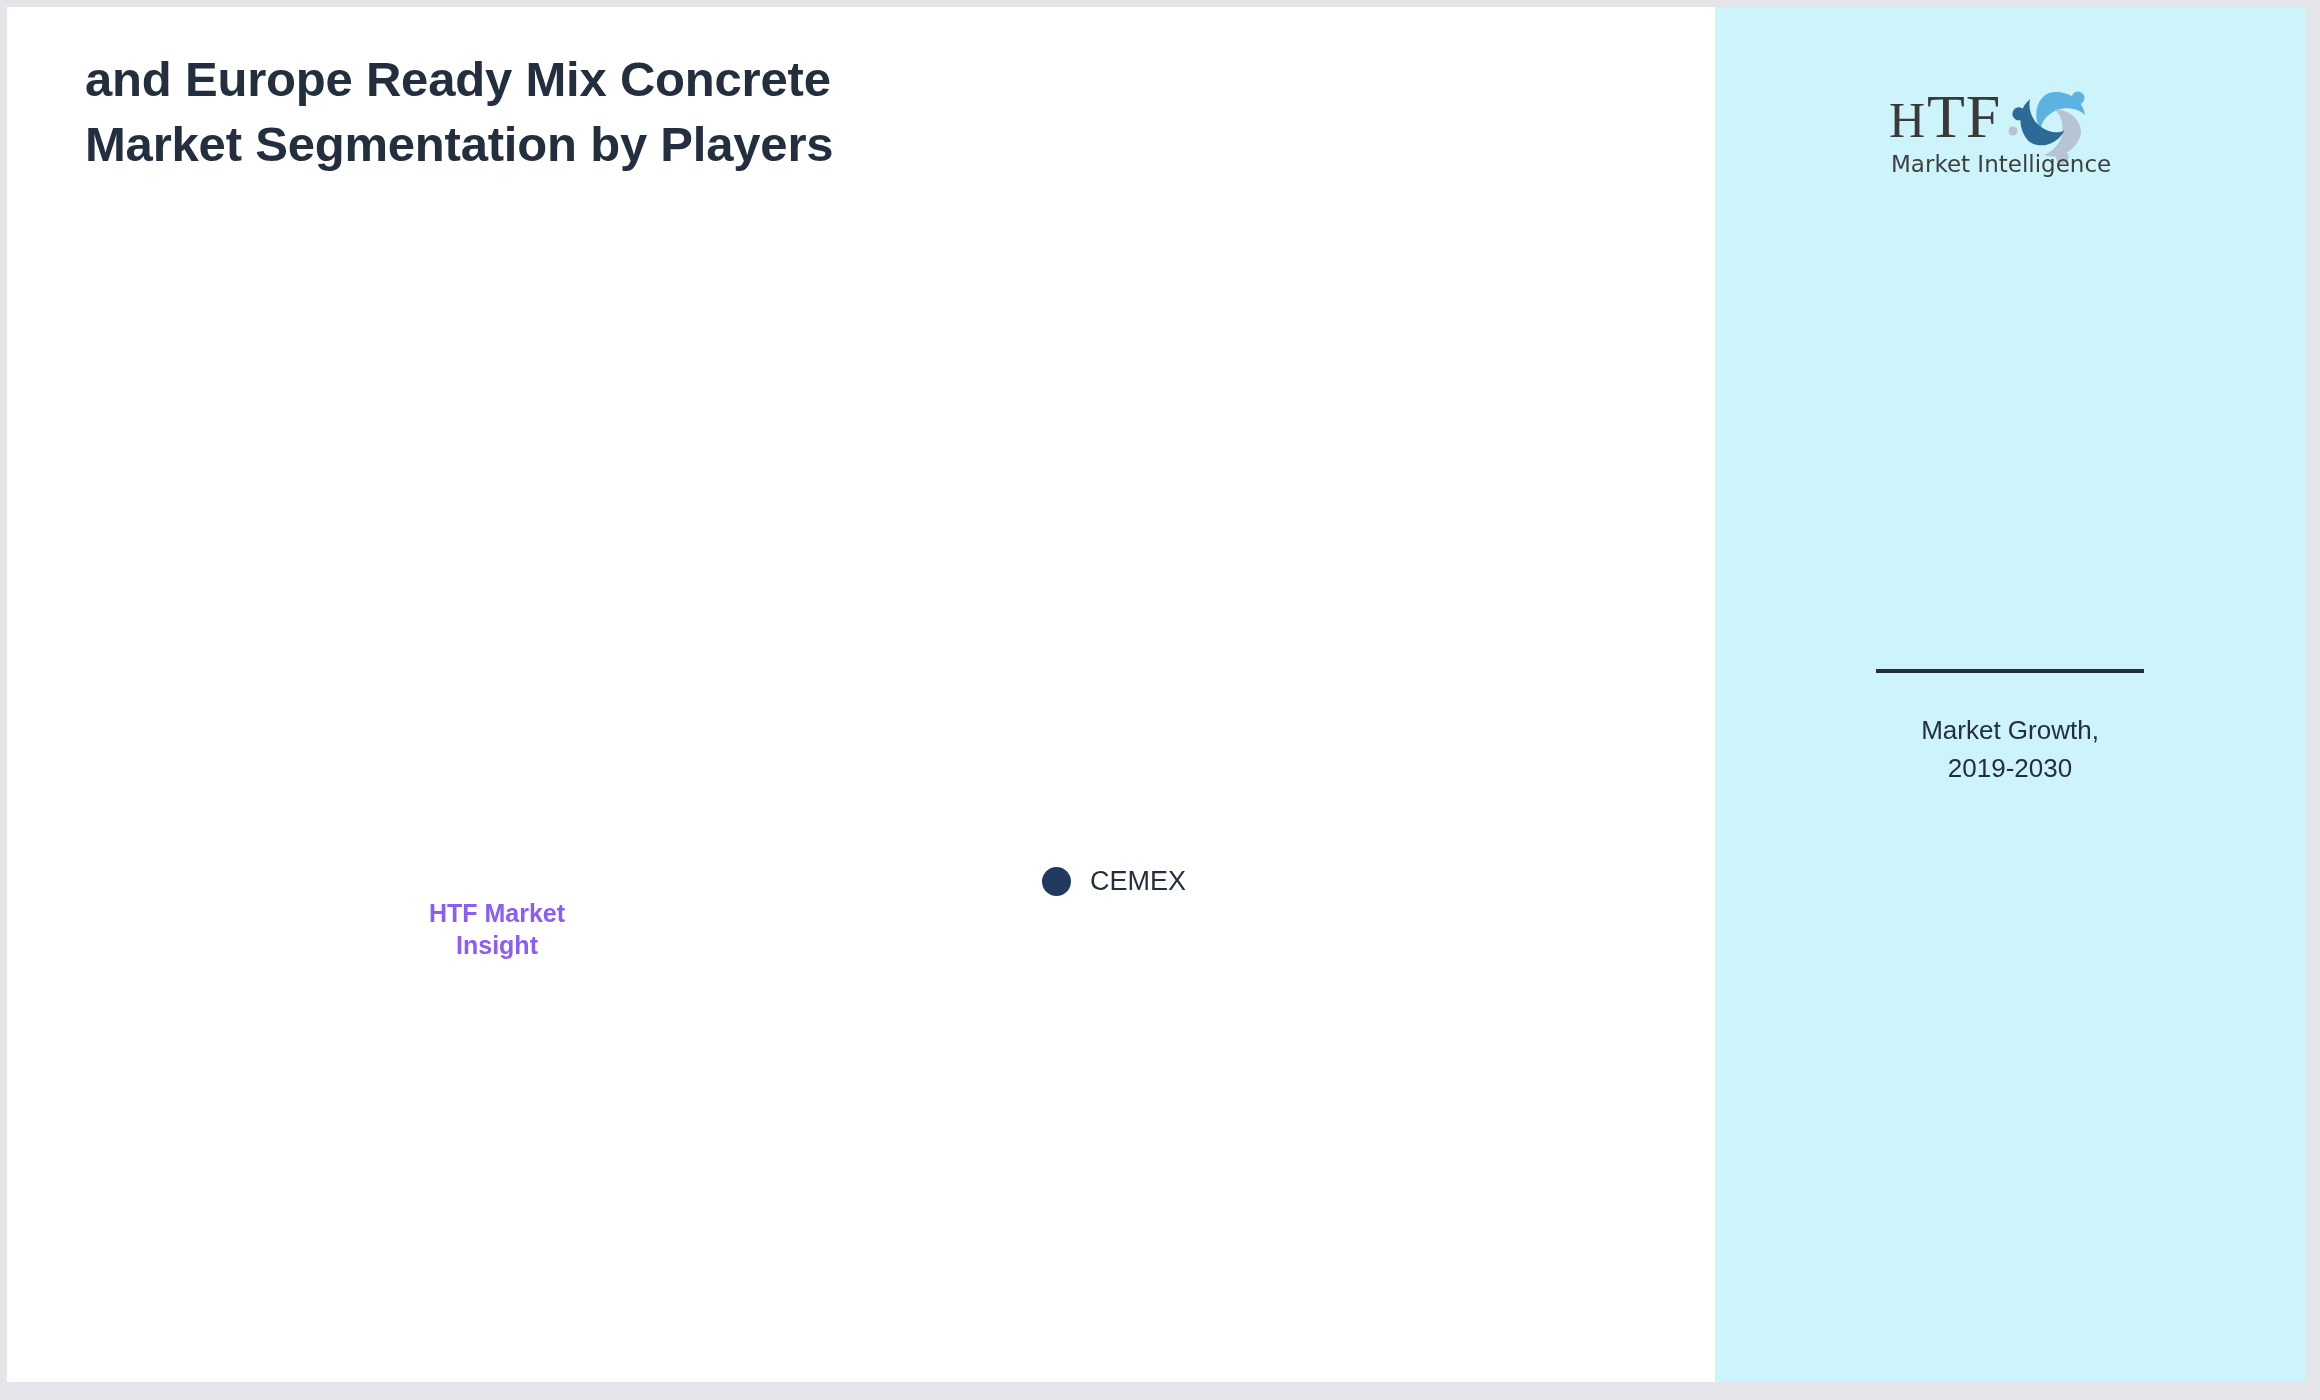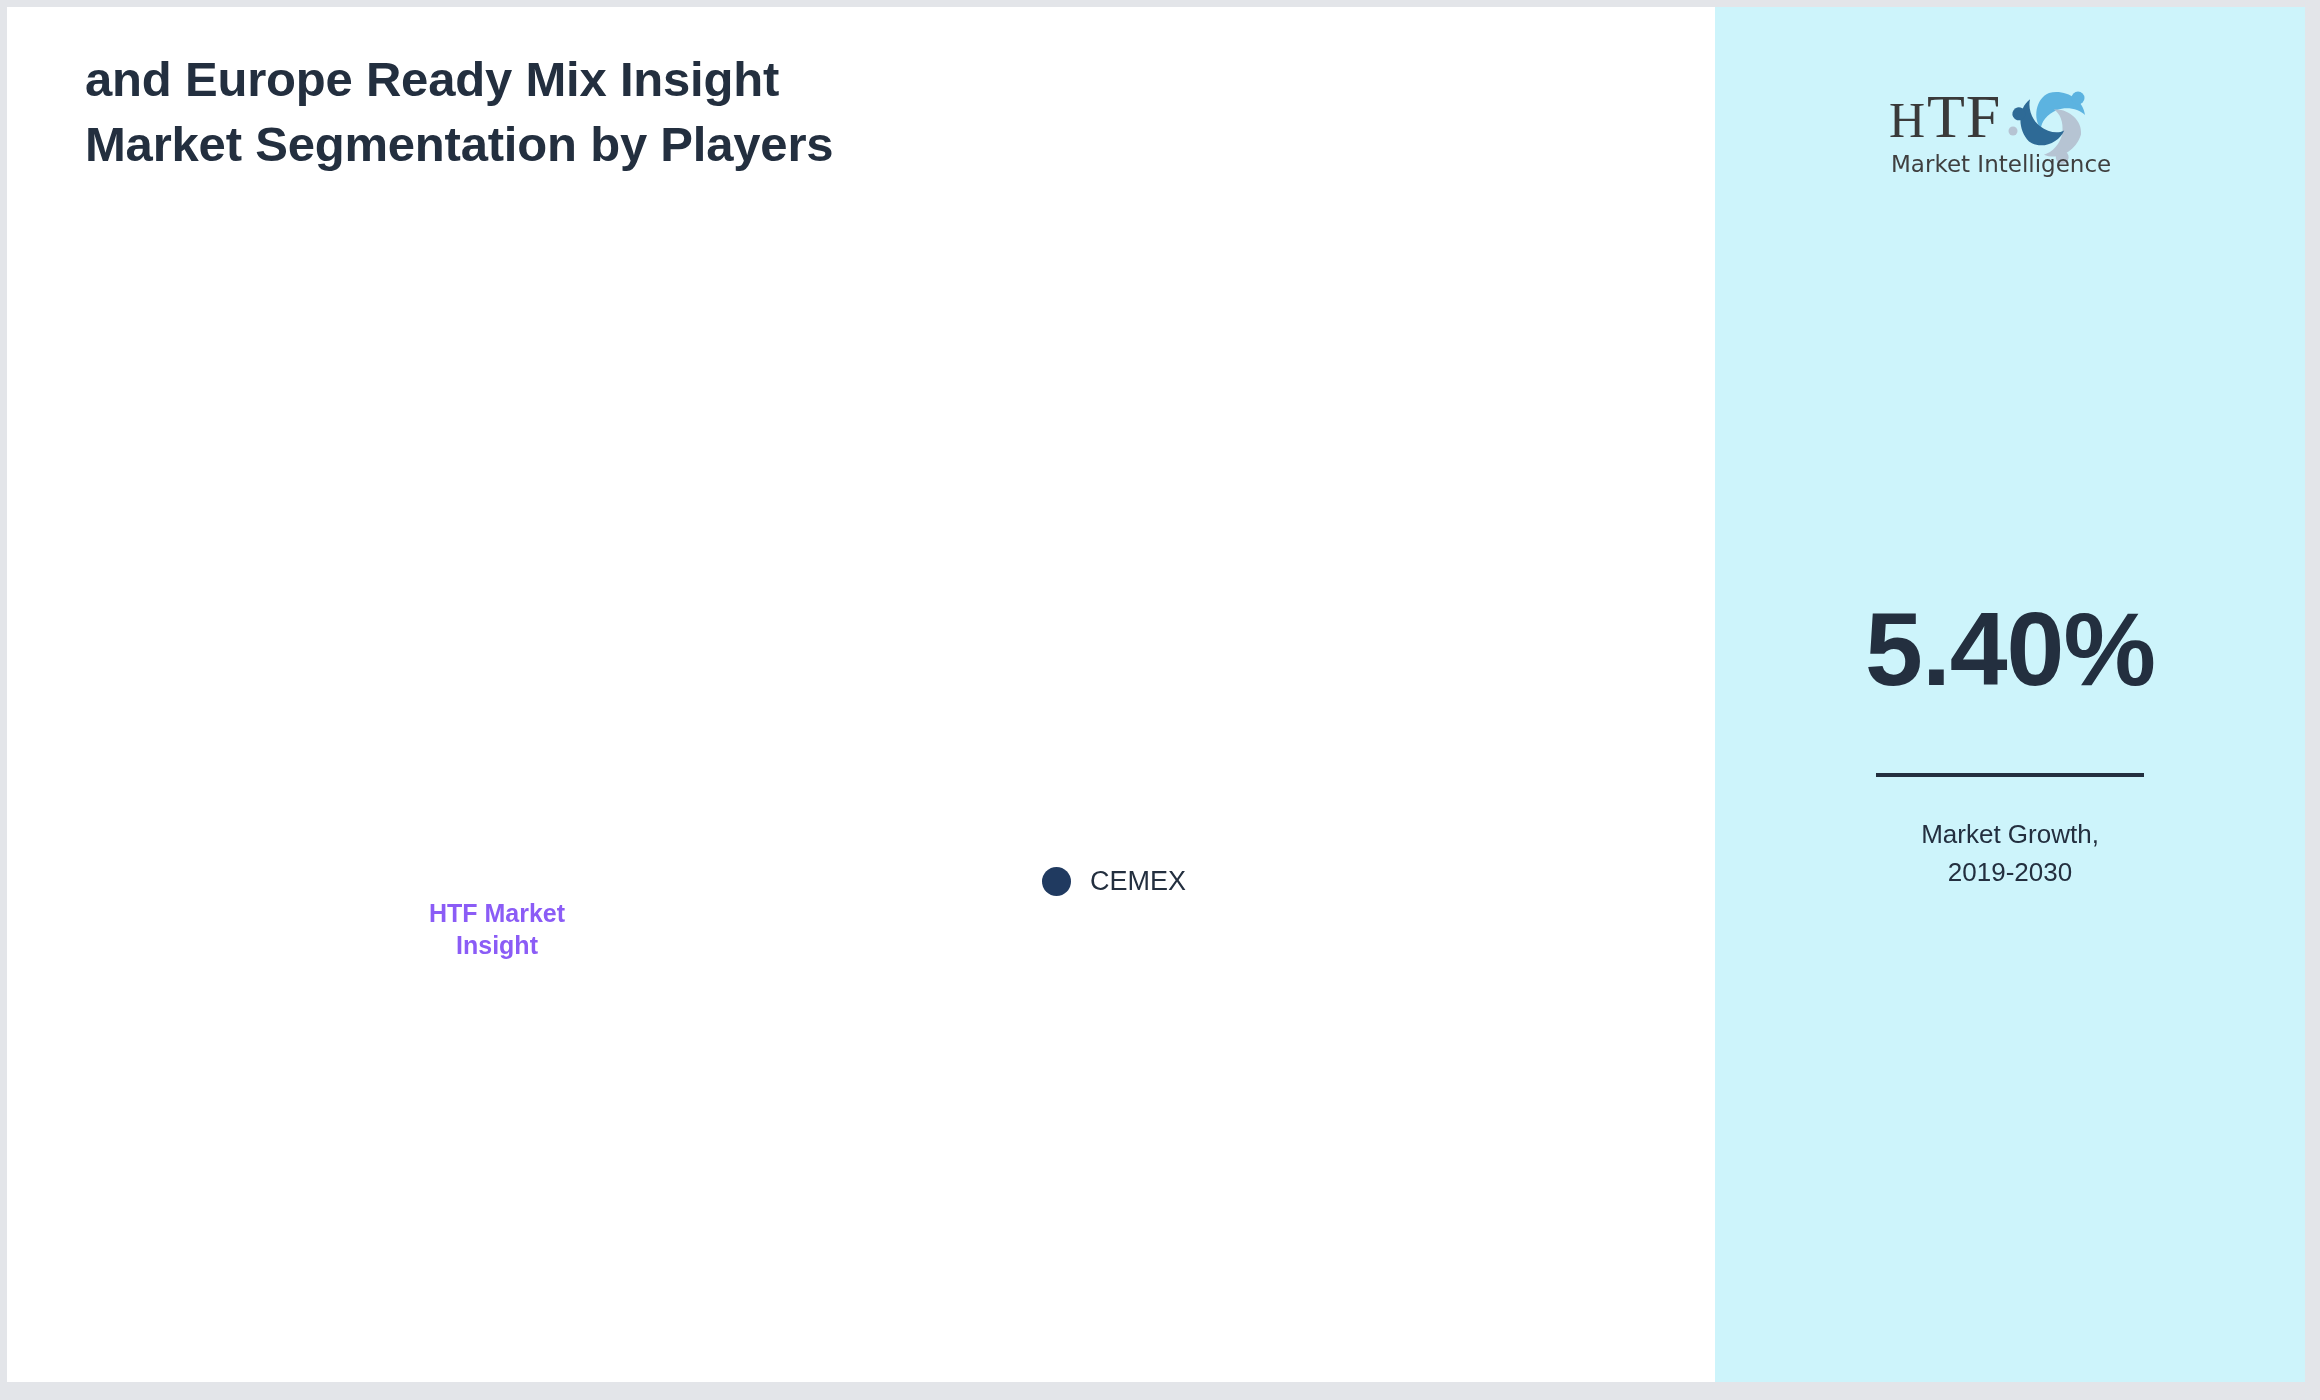--- a/index.html
+++ b/index.html
@@ -155,21 +155,21 @@
     white-space: pre-line;
   }
 </style>
 </head>
 <body>
 
 <div class="slide">
 
   <div class="main-panel">
 
-    <h1 class="page-title">and Europe Ready Mix Insight
+    <h1 class="page-title">and Europe Ready Mix Concrete
 Market Segmentation by Players</h1>
 
     <div class="chart-area">
 
       <div class="chart-plot">
         <div class="pie-center-label">HTF Market
 Insight</div>
       </div>
 
       <div class="chart-legend">
@@ -210,20 +210,19 @@
                      C -6 -9 -12 -1 -12 6 C -20 -4 -18 -24 -4 -30 Z"></path>
             <circle cx="25" cy="-25" r="6.5"></circle>
           </g>
         </g>
 
         <text x="6" y="97" font-family="'DejaVu Sans', sans-serif" font-size="23" fill="#3f3f3f">Market Intelligence</text>
       </svg>
     </div>
 
     <div class="stat-block">
-      <div class="stat-value">5.40%</div>
       <hr class="stat-divider">
       <div class="stat-caption">Market Growth,
 2019-2030</div>
     </div>
 
   </div>
 </div>
 
 </body></html>

